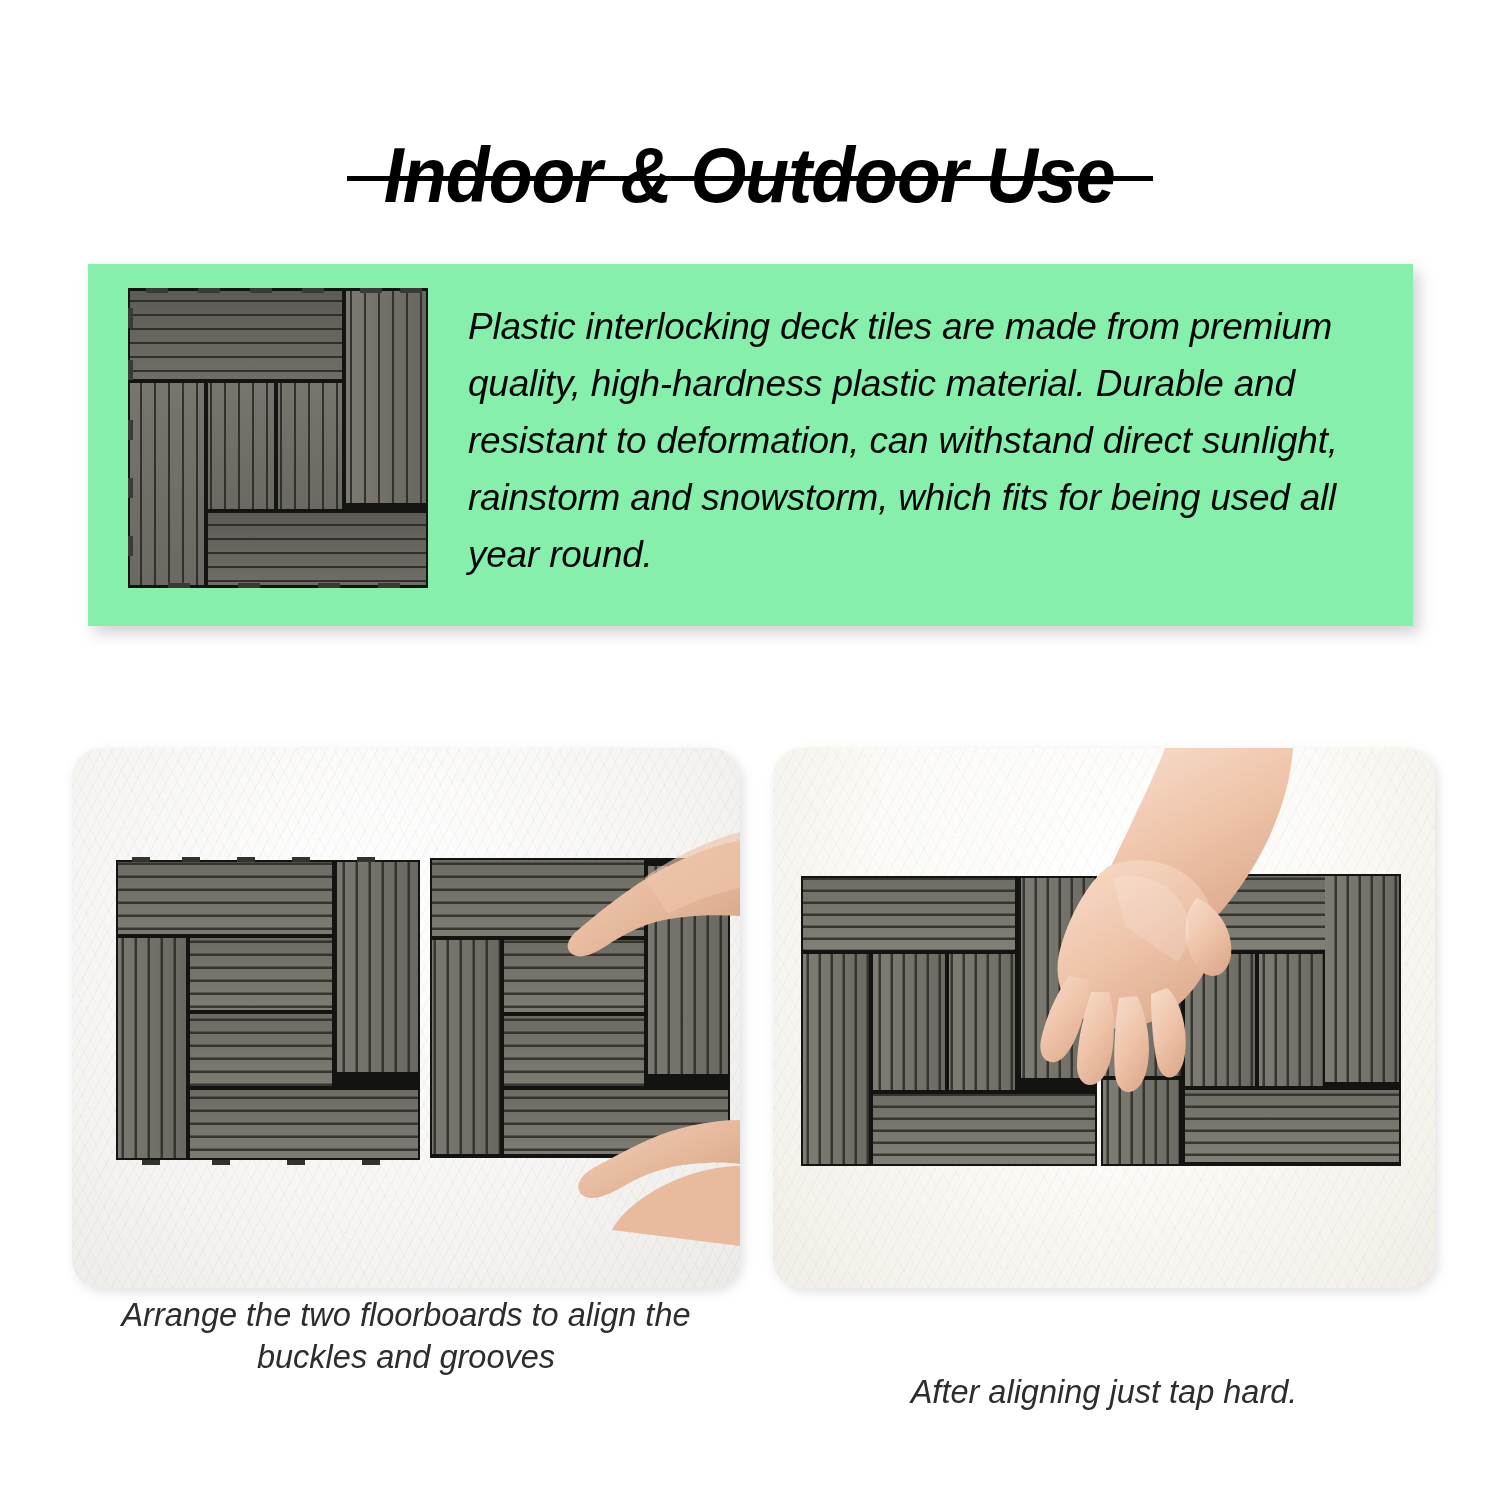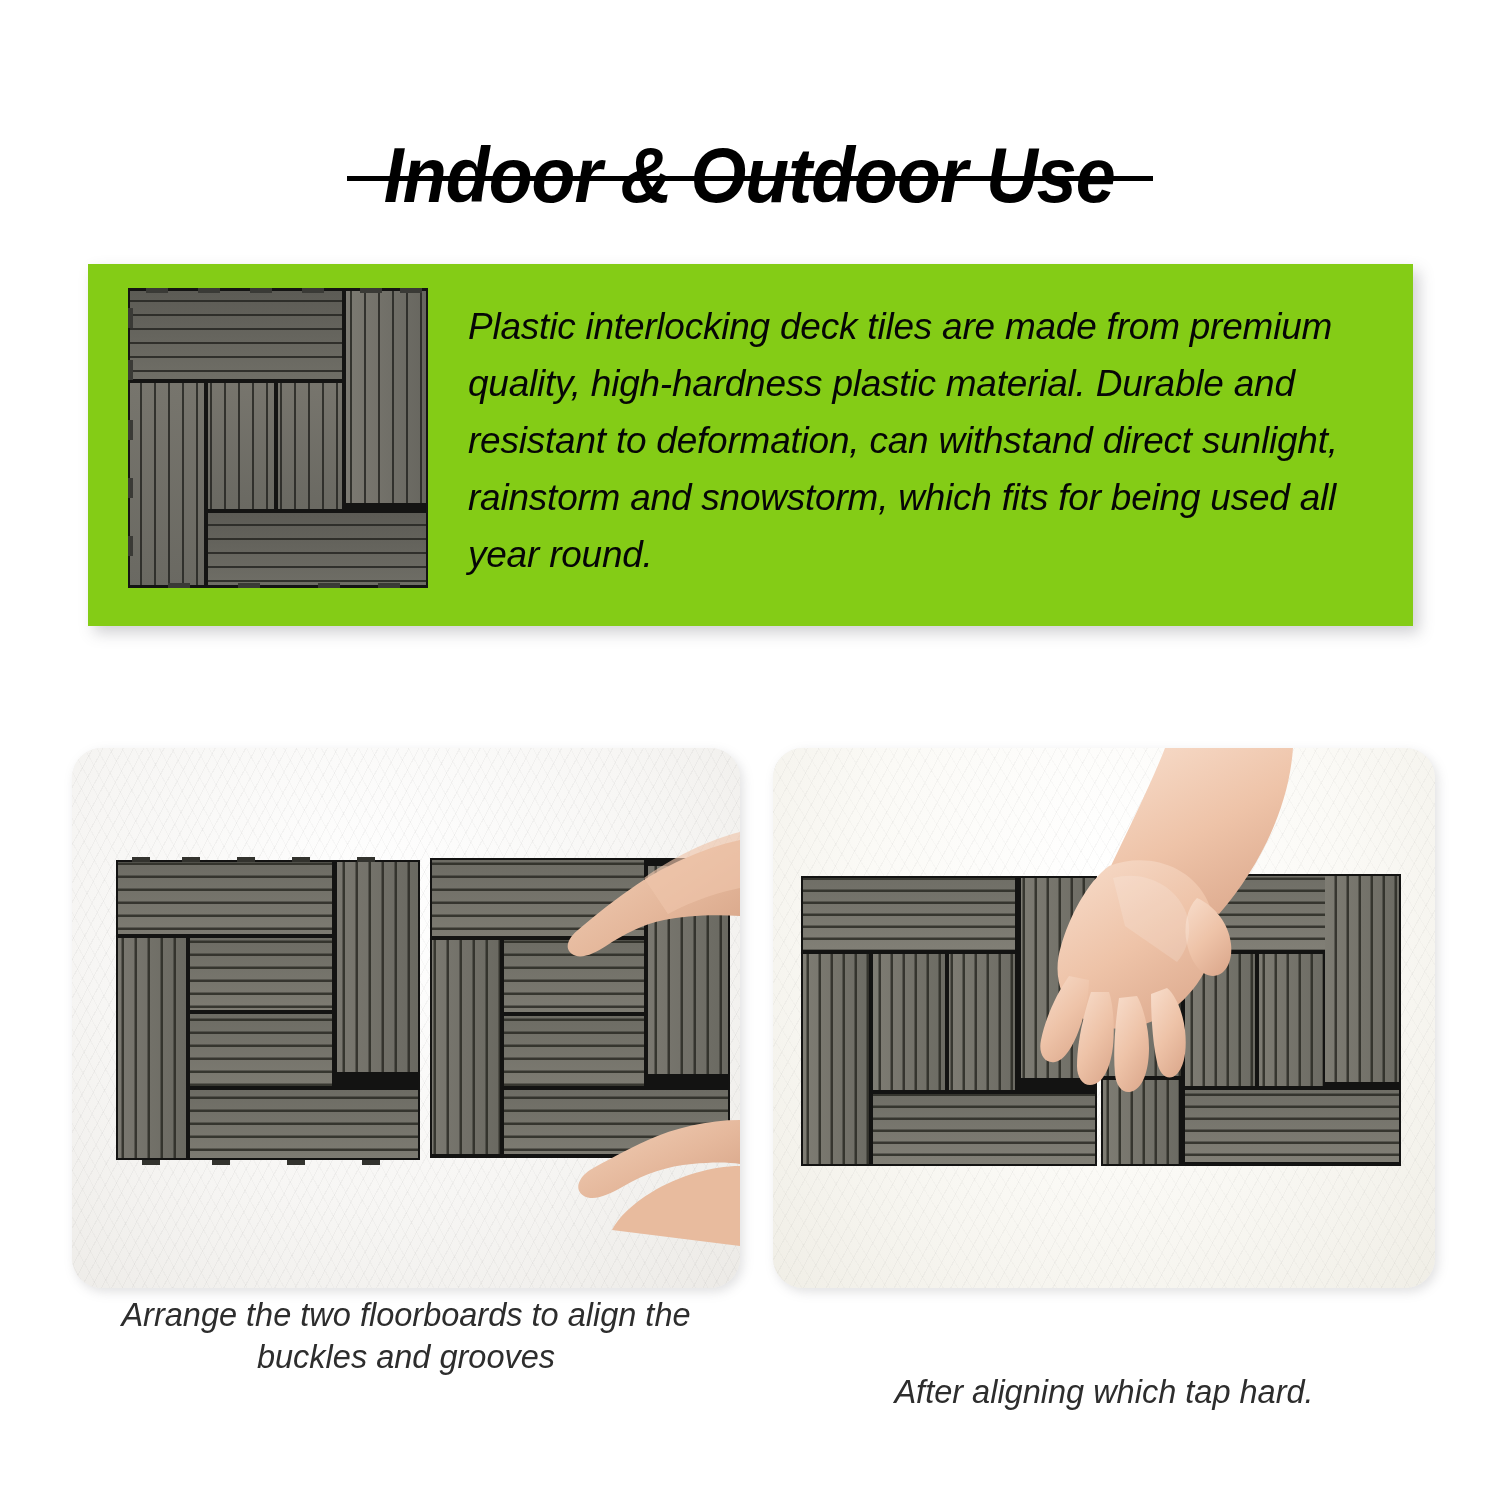--- a/index.html
+++ b/index.html
@@ -47,21 +47,21 @@
     background: #000000;
   }
 
   
   .info-card {
     position: absolute;
     left: 88px;
     top: 264px;
     width: 1325px;
     height: 362px;
-    background: #84cc16;
+    background: #86efac;
     box-shadow: 6px 7px 14px rgba(90, 90, 100, 0.28);
   }
   .card-inner {
     position: absolute;
     inset: 0;
     display: flex;
     align-items: flex-start;
   }
   .tile-thumb {
     position: absolute;
@@ -437,13 +437,13 @@
       <path d="M424 150 C 442 158 456 176 458 196 C 460 214 452 228 440 228
                C 428 228 418 214 414 196 C 410 178 414 160 424 150 Z" fill="url(#skinR)"></path>
 
       <path d="M340 130 C 370 122 400 136 412 162 C 420 180 416 200 404 214
                L 352 178 Z" fill="#ffffff" opacity="0.16"></path>
     </g>
   </svg>
 </div>
 
 <div class="caption caption-left">Arrange the two floorboards to align the buckles and grooves</div>
-<div class="caption caption-right">After aligning which tap hard.</div>
+<div class="caption caption-right">After aligning just tap hard.</div>
 
 </body></html>

